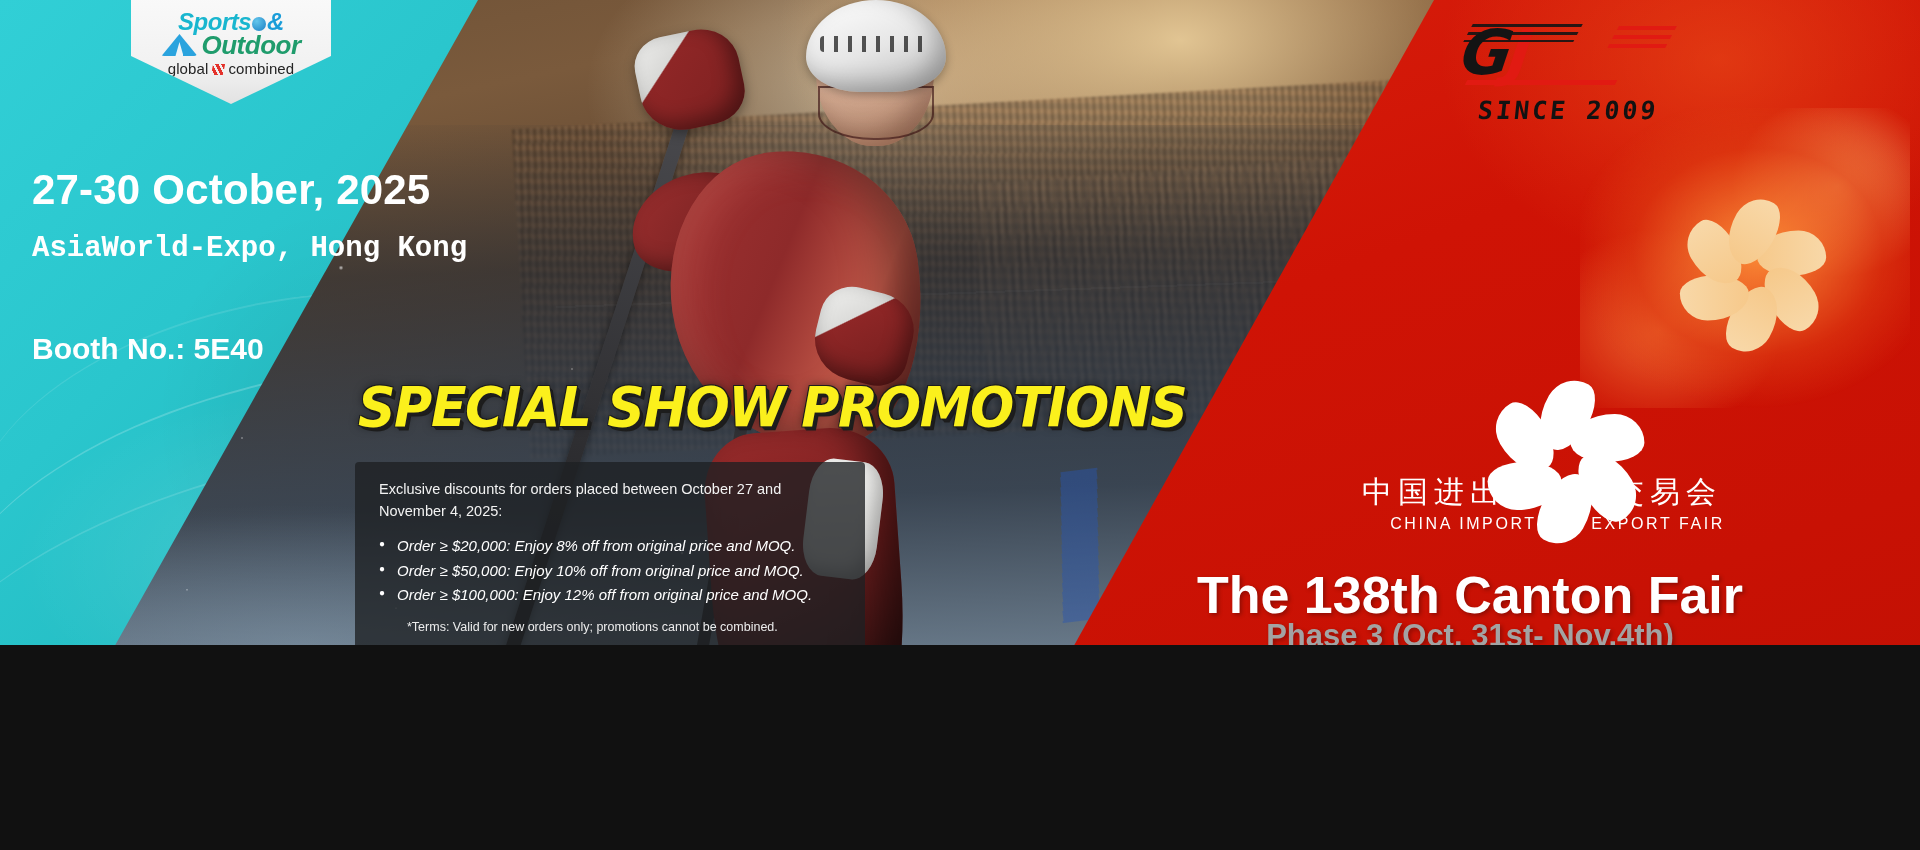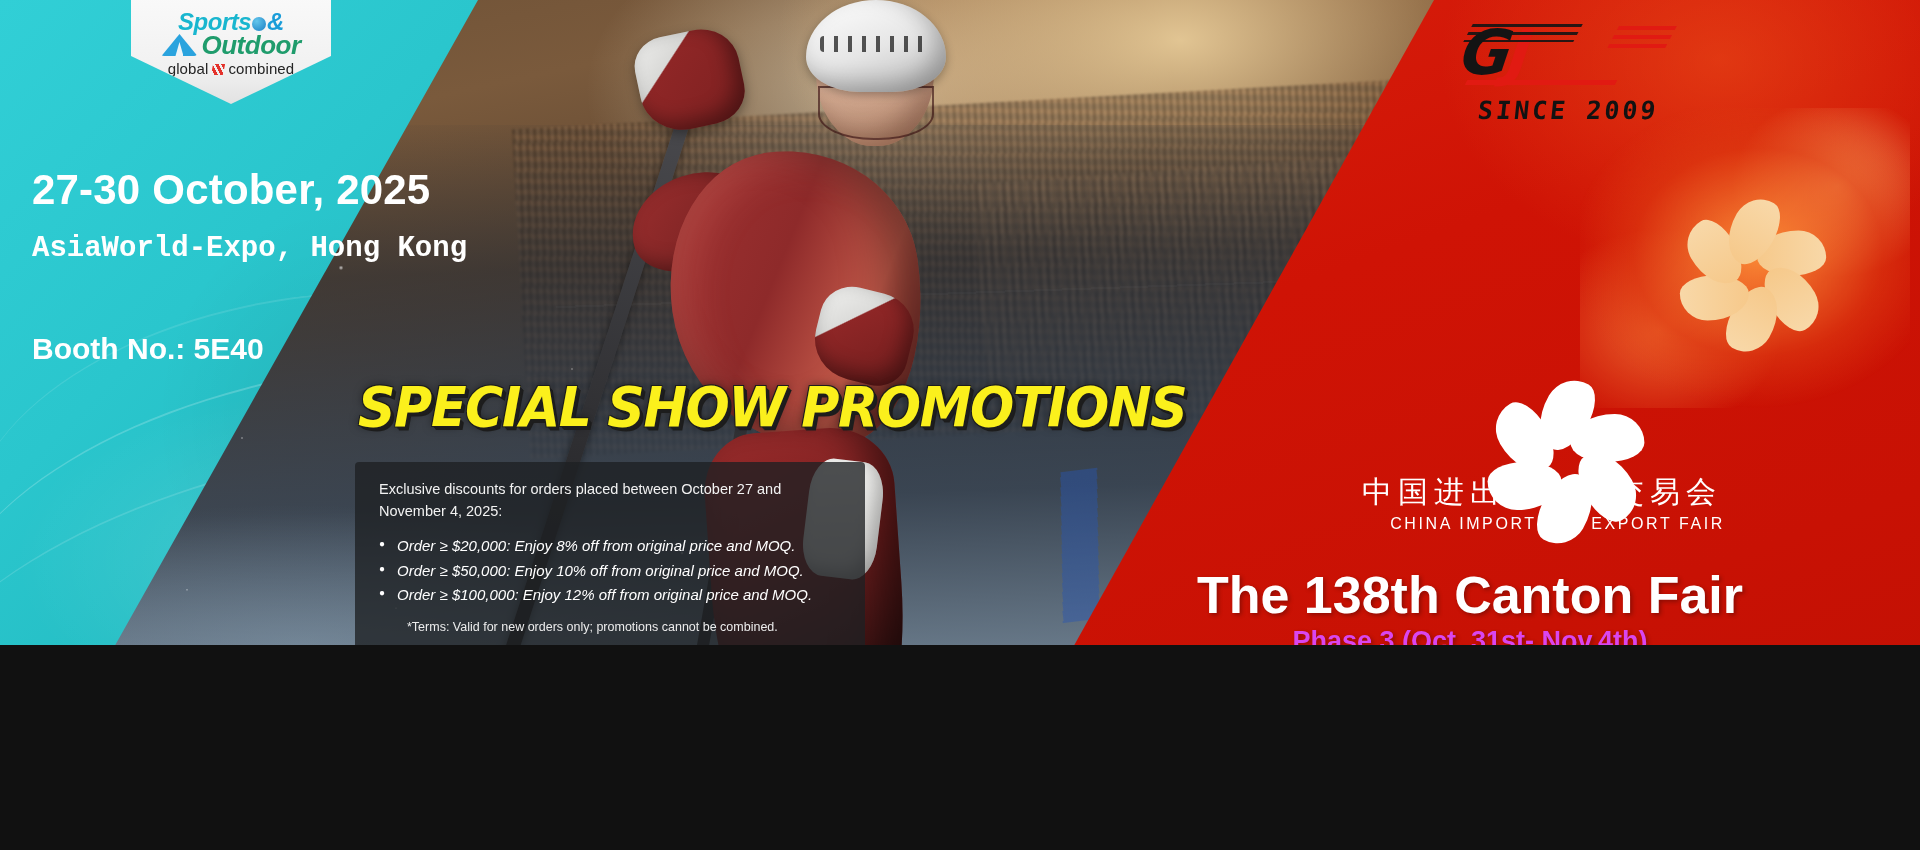--- a/index.html
+++ b/index.html
@@ -353,24 +353,23 @@
   .cf-title {
     position:absolute; right:0; left:1020px; top:565px;
     text-align:center;
     font-size:52px; font-weight:bold; color:#fff;
     text-shadow:2px 2px 4px rgba(0,0,0,.3);
     white-space:nowrap;
   }
   .cf-phase {
     position:absolute; right:0; left:1020px; top:618px;
     text-align:center;
-    font-size:27px; font-weight:bold; color:#d946ef;
+    font-size:31px; font-weight:bold; color:#a3a3a3;
     text-shadow:2px 2px 4px rgba(0,0,0,.3);
     white-space:nowrap;
-    margin-top:8px;
   }
 
   
   .gy {
     position:absolute; left:1452px; top:20px; width:230px; height:120px;
   }
   .gy-mark {
     position:relative; width:200px; height:72px; margin-left:10px;
   }
   .gy-text {

